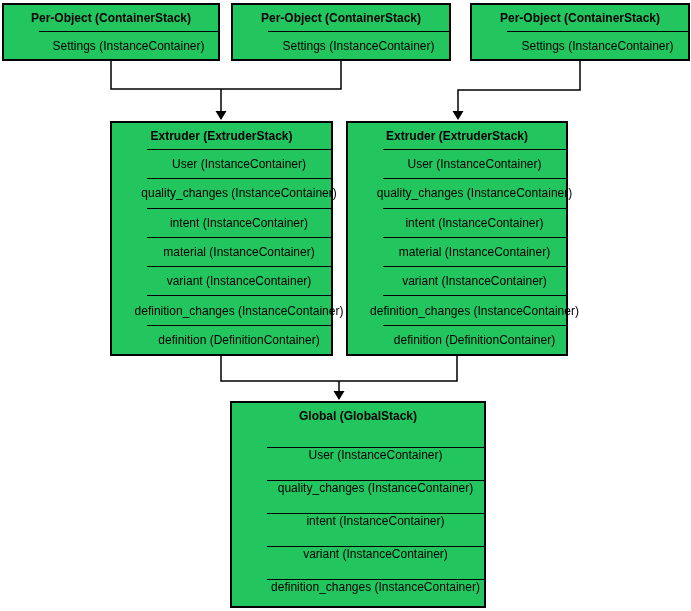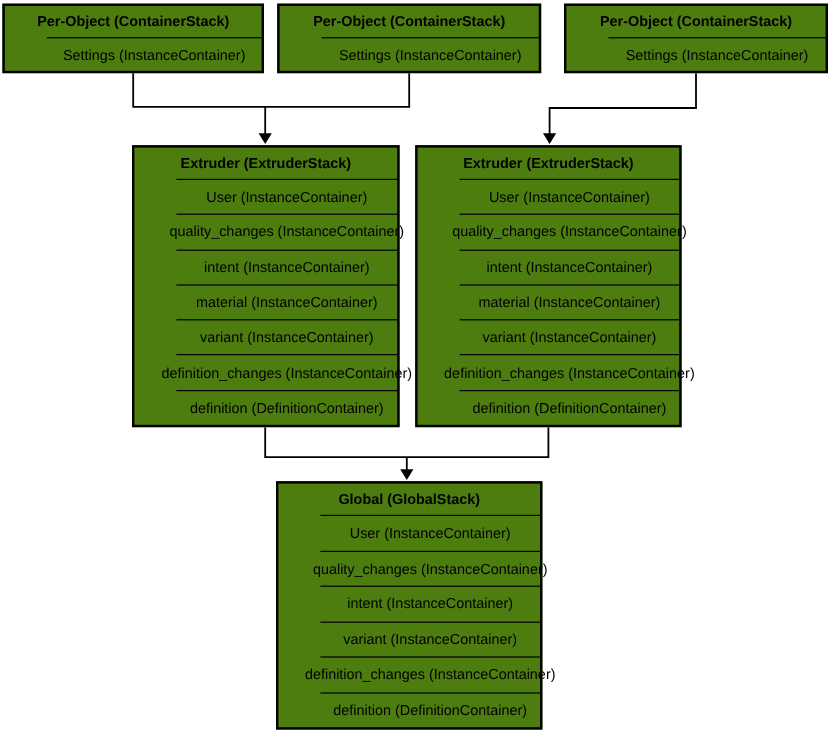--- a/index.html
+++ b/index.html
@@ -12,21 +12,21 @@
     width: 691px;
     height: 611px;
     background: #ffffff;
     font-family: "Liberation Sans", sans-serif;
     color: #000000;
     overflow: hidden;
   }
   .stack {
     position: absolute;
     box-sizing: border-box;
-    background: #4d7c0f;
+    background: #22c55e;
     border: 2px solid #000000;
     display: flex;
     flex-direction: column;
   }
   .stack-header {
     height: 26px;
     flex: 0 0 26px;
     display: flex;
     align-items: center;
     justify-content: center;
@@ -100,21 +100,21 @@
     <div class="stack-header">Extruder (ExtruderStack)</div>
     <div class="stack-row">User (InstanceContainer)</div>
     <div class="stack-row">quality_changes (InstanceContainer)</div>
     <div class="stack-row">intent (InstanceContainer)</div>
     <div class="stack-row">material (InstanceContainer)</div>
     <div class="stack-row">variant (InstanceContainer)</div>
     <div class="stack-row">definition_changes (InstanceContainer)</div>
     <div class="stack-row">definition (DefinitionContainer)</div>
   </div>
 
-  <div class="stack" style="left:230px; top:401px; width:222px; height:207px;">
+  <div class="stack" style="left:230px; top:401px; width:256px; height:207px;gap:18px;">
     <div class="stack-header">Global (GlobalStack)</div>
     <div class="stack-row">User (InstanceContainer)</div>
     <div class="stack-row">quality_changes (InstanceContainer)</div>
     <div class="stack-row">intent (InstanceContainer)</div>
     <div class="stack-row">variant (InstanceContainer)</div>
     <div class="stack-row">definition_changes (InstanceContainer)</div>
     <div class="stack-row">definition (DefinitionContainer)</div>
   </div>
 
 </div>

